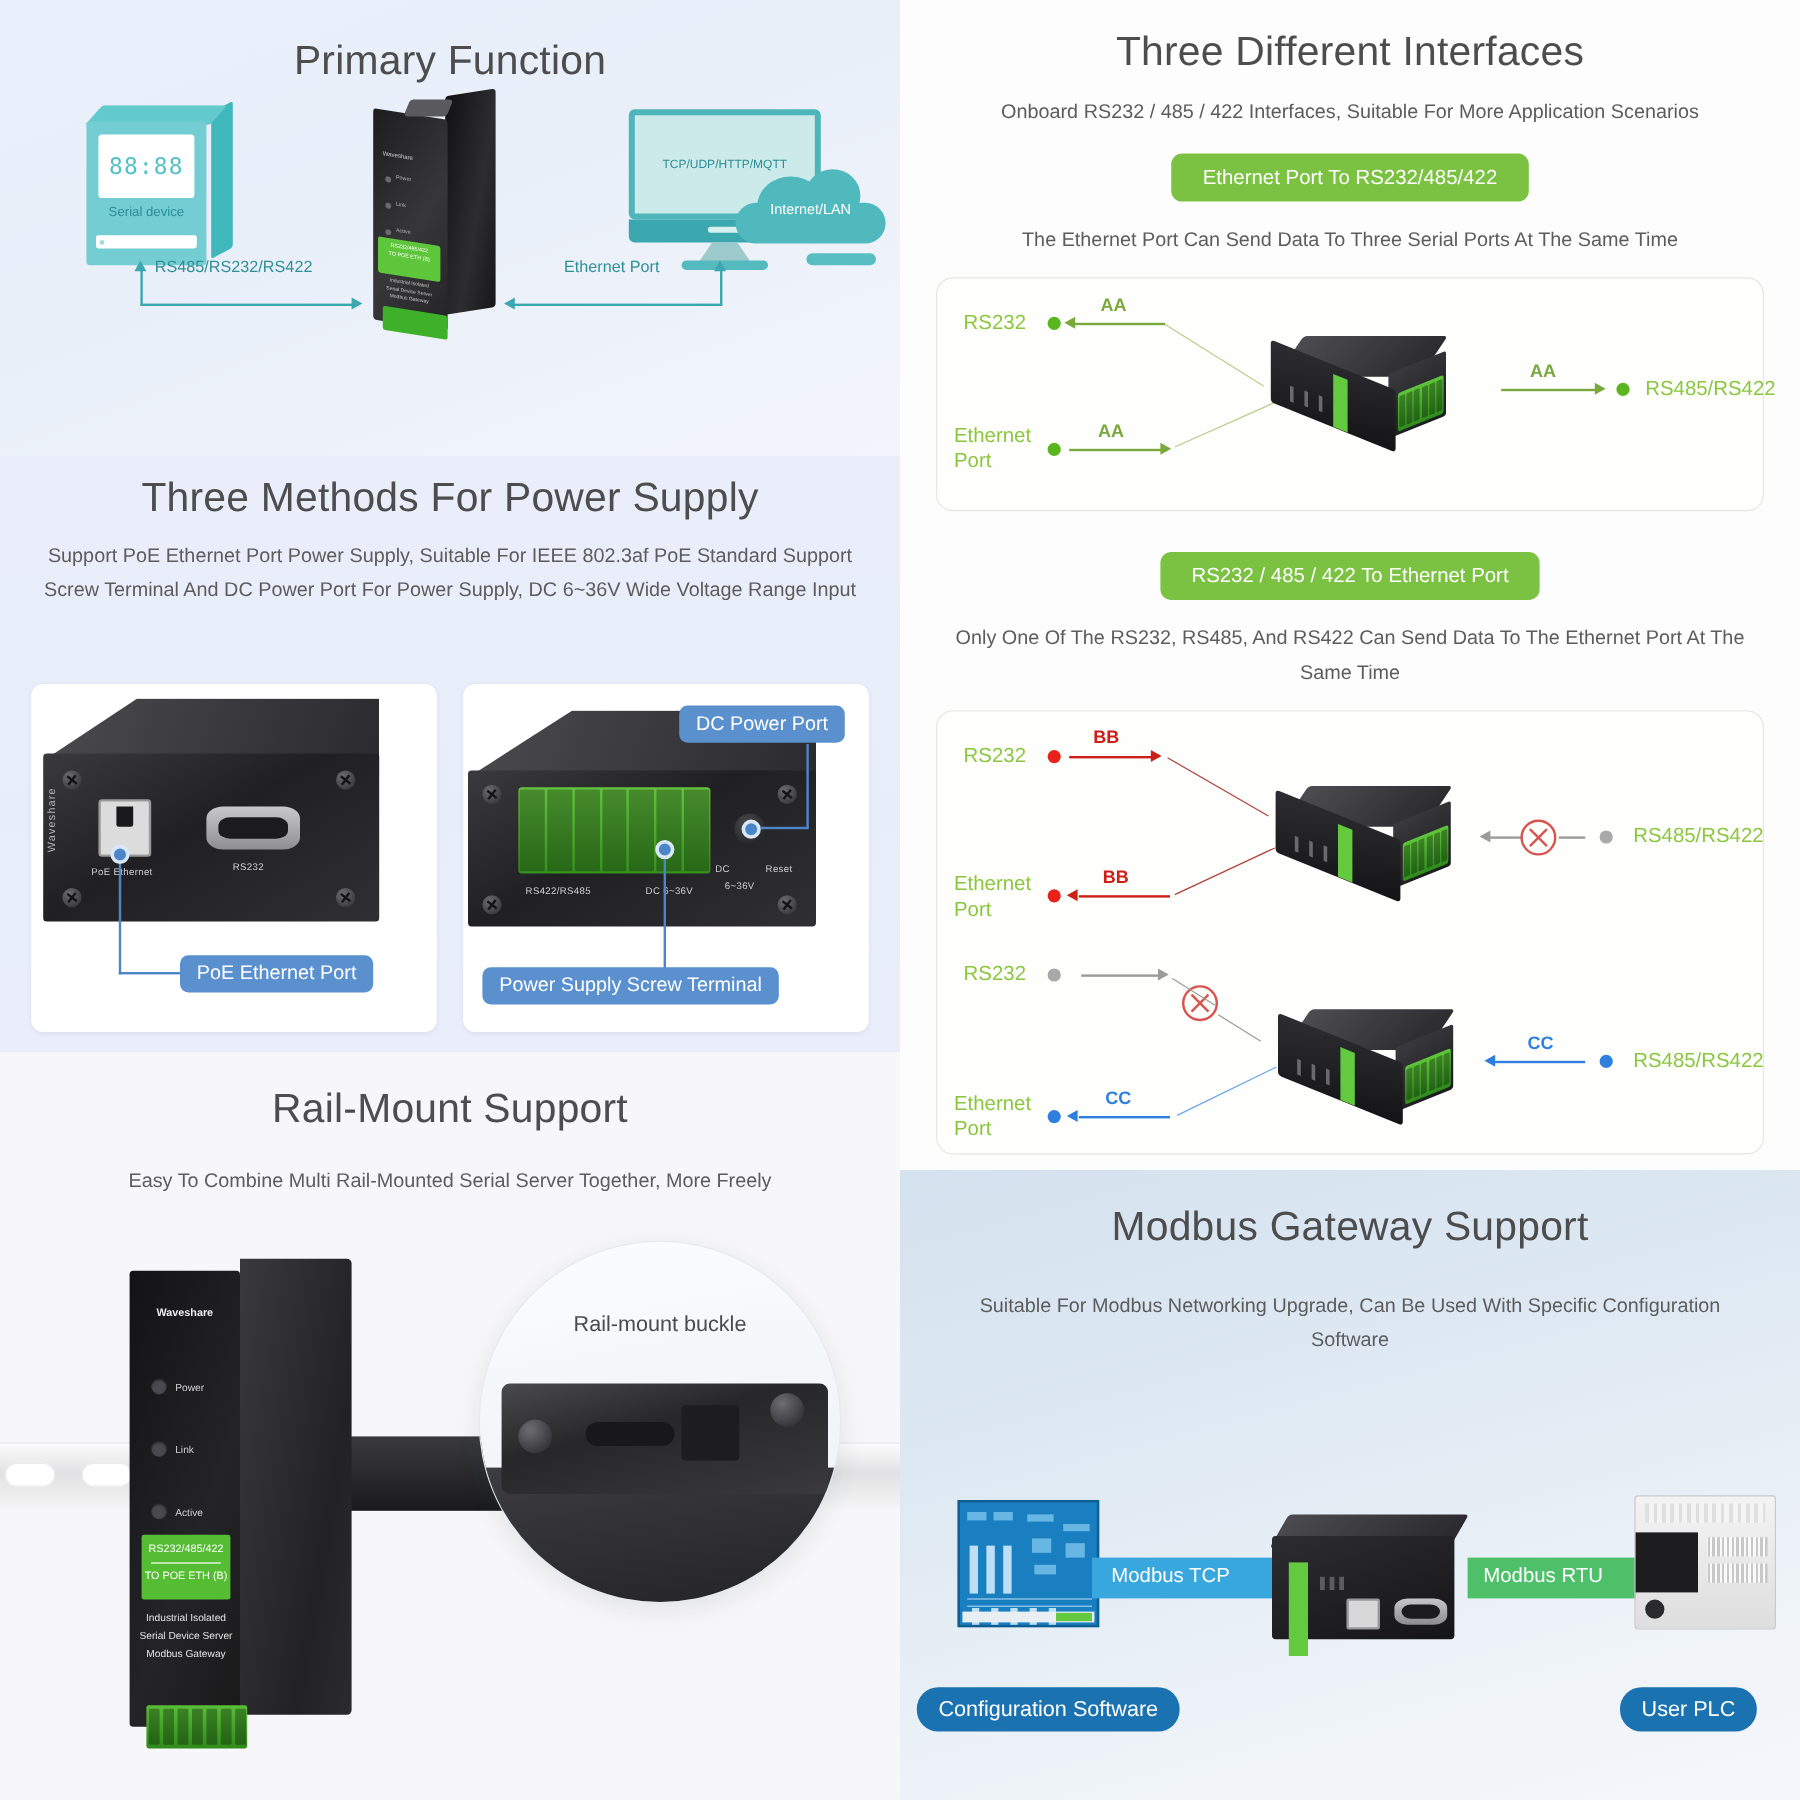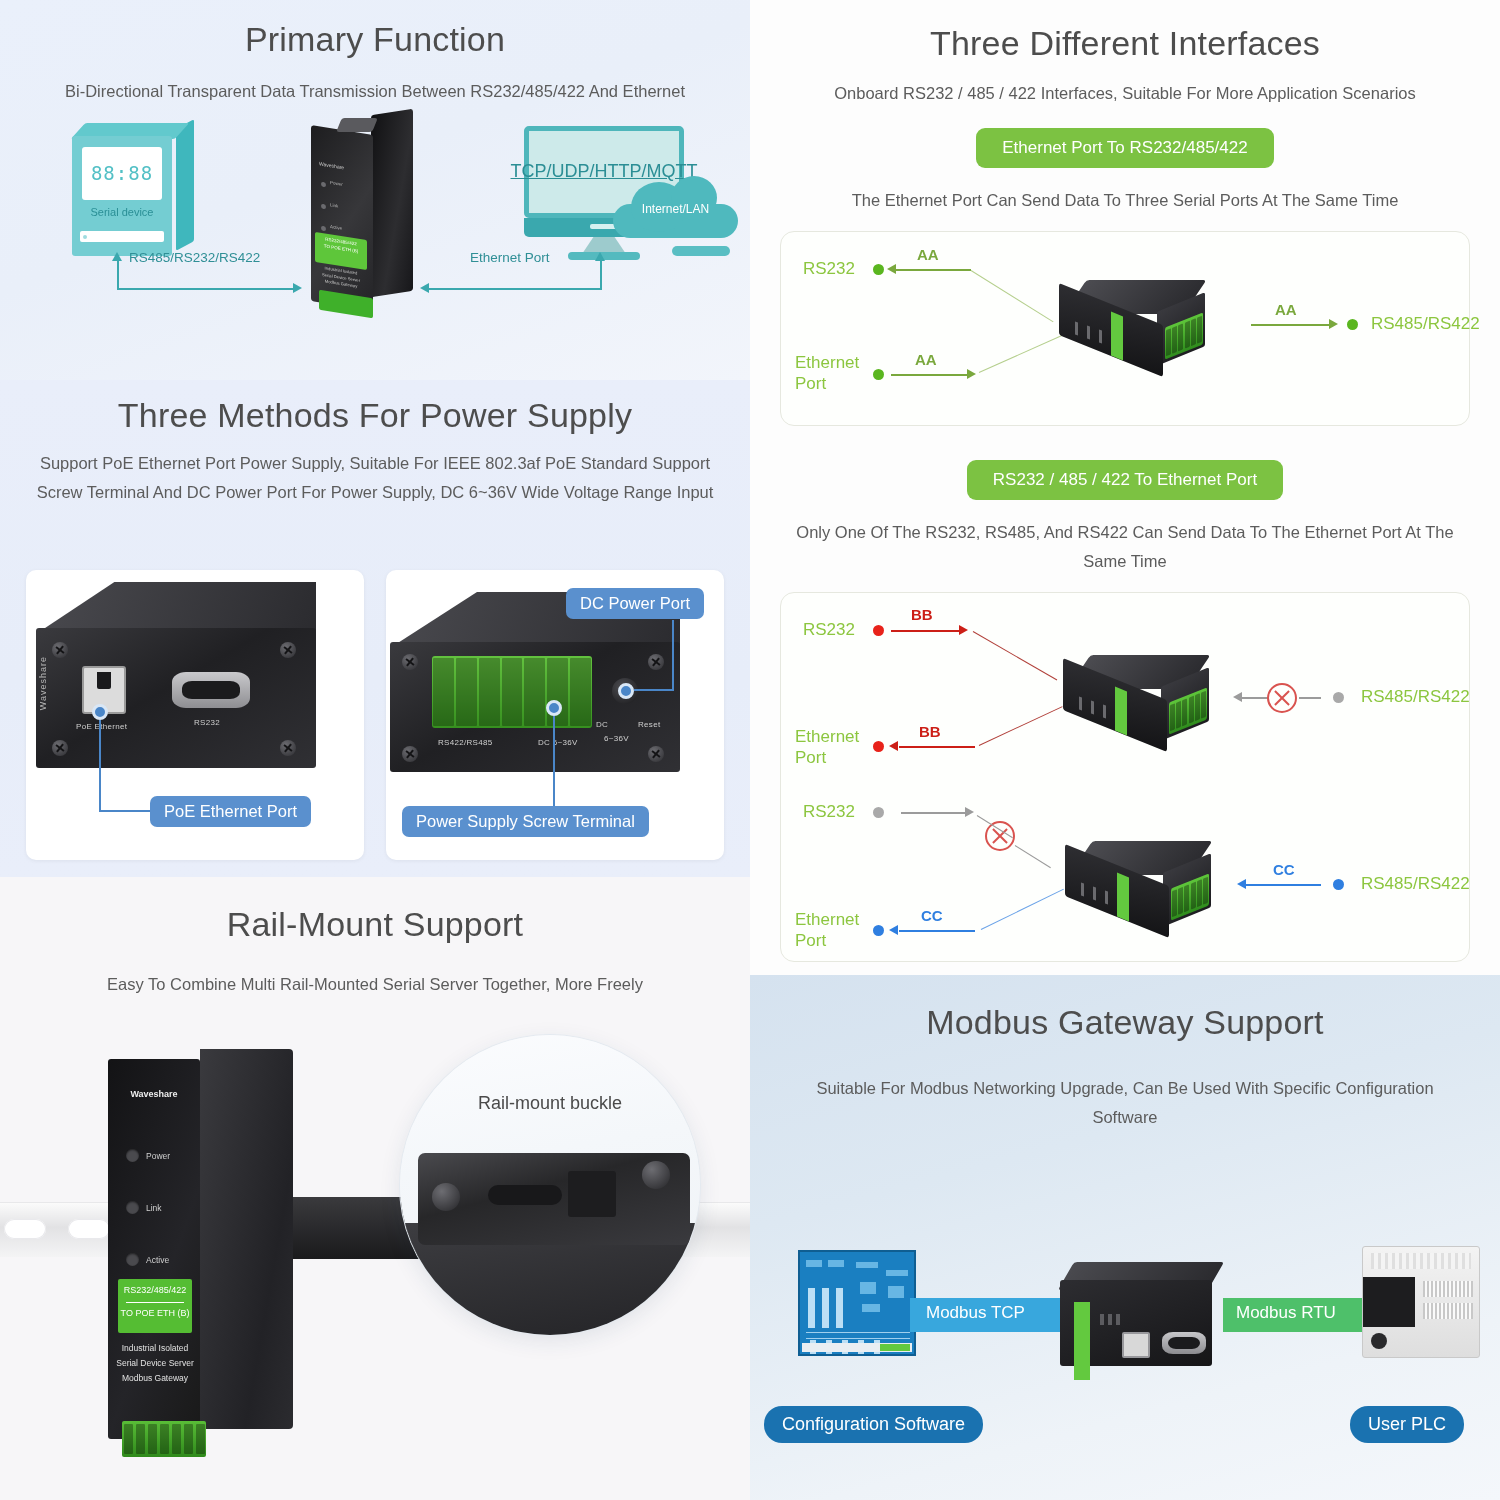--- a/index.html
+++ b/index.html
@@ -29,21 +29,21 @@
   }
   .sec-sub {
     text-align: center;
     font-size: 16.5px;
     color: #5c5c5c;
     line-height: 1.75;
     font-weight: 400;
   }
 
   
-  #panel-primary .sec-title { margin-top: 20px; }
+  #panel-primary .sec-title { margin-top: 32px; }
   #panel-primary .sec-sub   { margin-top: 18px; }
   .pf-stage { position: relative; width: 750px; height: 210px; margin-top: 10px; padding-left: 12px; }
 
   
   .serial-dev { position:absolute; left:72px; top:20px; width:108px; height:120px; }
   .sd-side { position:absolute; right:-14px; top:-12px; width:18px; height:122px;
              background:#3fb7bd; transform: skewY(-28deg); border-radius:2px;}
   .sd-top  { position:absolute; left:6px; top:-13px; width:104px; height:16px;
              background:#62c9cd; transform: skewX(-42deg); border-radius:2px;}
   .sd-body { position:absolute; left:0; top:0; width:100px; height:120px;
@@ -69,21 +69,21 @@
   .dev-green{ position:absolute; left:12px; top:120px; width:52px; height:30px; background:#5ec63a; border-radius:2px; transform:skewY(9deg);
               font-size:4.5px; color:#fff; padding:3px 2px; line-height:1.5; text-align:center;}
   .dev-txt  { position:absolute; left:12px; top:152px; width:52px; transform:skewY(9deg);
               font-size:4.2px; color:#c8c8c8; line-height:1.6; text-align:center;}
   .dev-term { position:absolute; left:16px; top:178px; width:54px; height:20px; background:#3fb02a; border-radius:2px; transform:skewY(9deg);}
 
   
   .monitor { position:absolute; left:524px; top:10px; width:160px; height:130px; }
   .mon-screen { position:absolute; left:0; top:0; width:160px; height:92px; background:#cdeaea;
                 border:5px solid #4eb6bb; border-radius:5px; display:flex; align-items:center; justify-content:center;}
-  .mon-label { font-size:18px; color:#2b8e95;text-decoration:underline; }
+  .mon-label { font-size:10px; color:#2b8e95; }
   .mon-base { position:absolute; left:0; top:92px; width:160px; height:19px; background:#3aa8ae; border-radius:0 0 5px 5px;}
   .mon-btn  { position:absolute; left:66px; top:98px; width:28px; height:5px; background:#d6f0f0; border-radius:2px;}
   .mon-neck { position:absolute; left:58px; top:111px; width:44px; height:17px; background:#9dcbcd; clip-path: polygon(26% 0,74% 0,100% 100%,0 100%);}
   .mon-foot { position:absolute; left:44px; top:126px; width:72px; height:8px; background:#54babf; border-radius:4px;}
   .cloud { position:absolute; left:613px; top:60px; width:125px; height:62px; }
   .cl-a { position:absolute; left:0; bottom:0; width:125px; height:34px; background:#4fb9be; border-radius:17px;}
   .cl-b { position:absolute; left:18px; top:6px; width:56px; height:50px; background:#4fb9be; border-radius:50%;}
   .cl-c { position:absolute; left:58px; top:0px; width:46px; height:44px; background:#4fb9be; border-radius:50%;}
   .cl-txt{ position:absolute; left:0; top:26px; width:125px; text-align:center; font-size:12px; color:#ffffff;}
   .kbd  { position:absolute; left:672px; top:130px; width:58px; height:10px; background:#59bec3; border-radius:5px;}
@@ -221,21 +221,20 @@
   .plc-knob{position:absolute;left:8px;top:86px;width:16px;height:16px;border-radius:50%;background:#2a2a2c;}
   .badge-deep{ position:absolute; background:#1a72b0; color:#fff; font-size:18px; padding:8px 18px; border-radius:18px; white-space:nowrap;}
 </style>
 </head>
 <body>
 
 <div class="page">
 
   <section class="panel" id="panel-primary">
     <h1 class="sec-title">Primary Function</h1>
-    <p class="sec-sub">Bi-Directional Transparent Data Transmission Between RS232/485/422 And Ethernet</p>
 
     <div class="pf-stage">
 
       <div class="serial-dev">
         <div class="sd-side"></div>
         <div class="sd-top"></div>
         <div class="sd-body">
           <div class="sd-screen">
             <span class="sd-digits">88:88</span>
           </div>

